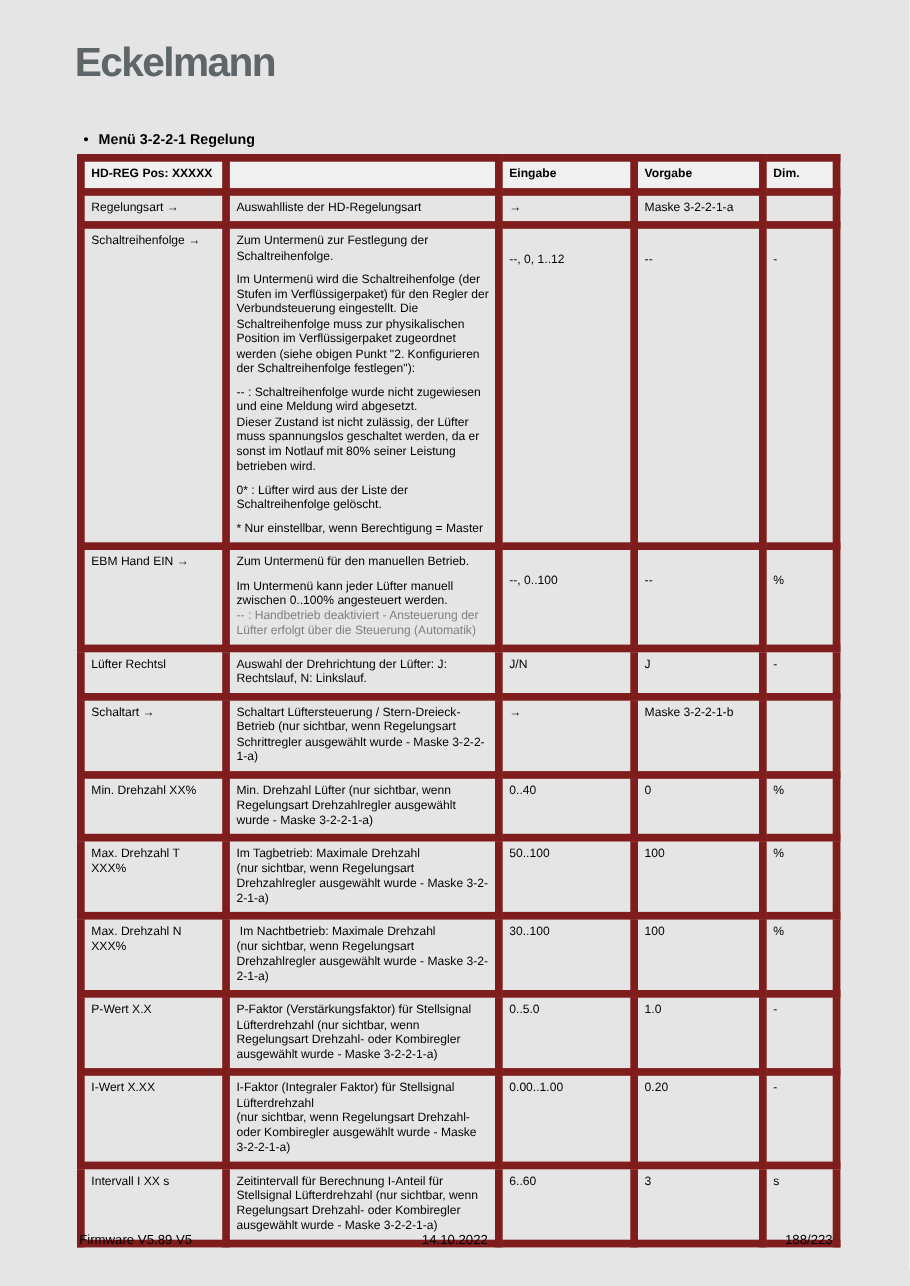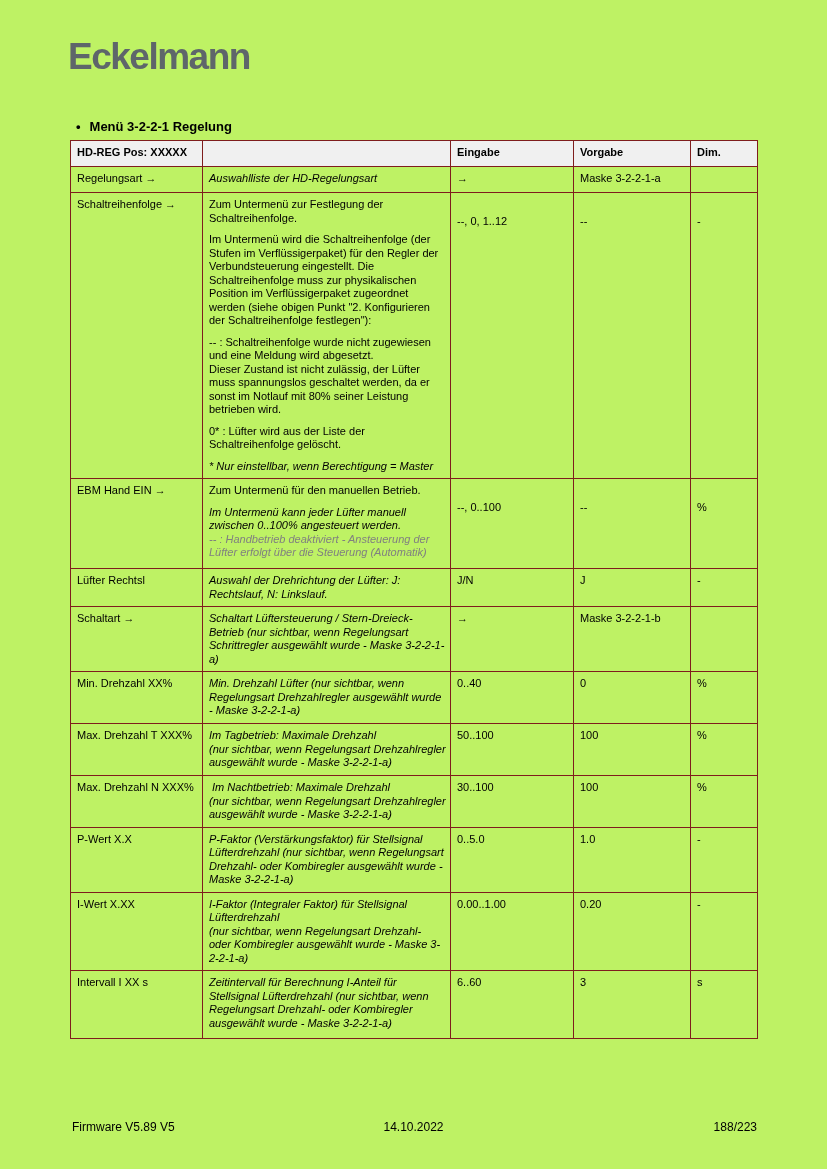--- a/index.html
+++ b/index.html
@@ -1,19 +1,19 @@
 <!DOCTYPE html>
 <html><head>
 <meta charset="utf-8">
 <style>
   html,body{margin:0;padding:0;background:#ffffff;}
   .page{
     position:relative;
     width:827px;height:1169px;
-    background:#bef264;
+    background:#e5e5e5;
     font-family:"Liberation Sans", sans-serif;
     color:#000;
     overflow:hidden;
   }
   .logo{
     position:absolute;left:68px;top:36px;
     font-size:37px;font-weight:bold;letter-spacing:-1.5px;
     color:#5e666a;
   }
   .heading{
@@ -26,21 +26,21 @@
     position:absolute;left:70px;top:140px;
     width:687px;
     border-collapse:collapse;table-layout:fixed;
   }
   .doc-table col.c1{width:132px;}
   .doc-table col.c2{width:248px;}
   .doc-table col.c3{width:123px;}
   .doc-table col.c4{width:117px;}
   .doc-table col.c5{width:67px;}
   .doc-table th,.doc-table td{
-    border:1px solid #7f1d1d;
+    border:7px solid #7f1d1d;
     vertical-align:top;
     text-align:left;
     padding:5px 4px 5px 6px;
     font-size:11px;line-height:13.5px;
     box-sizing:border-box;
     overflow:hidden;
   }
   .doc-table thead th{
     background:#f0f0f0;
     font-weight:bold;
@@ -54,21 +54,21 @@
   .doc-table tbody tr:nth-child(6){height:52px;}
   .doc-table tbody tr:nth-child(7){height:52px;}
   .doc-table tbody tr:nth-child(8){height:51px;}
   .doc-table tbody tr:nth-child(9){height:65px;}
   .doc-table tbody tr:nth-child(10){height:75px;}
   .doc-table tbody tr:nth-child(11){height:68px;}
   .desc-cell p{
     margin:0 0 8px 0;
     white-space:pre-wrap;
   }
-  .desc-cell p:last-child{margin-bottom:0;font-style:italic;}
+  .desc-cell p:last-child{margin-bottom:0;}
   .it{}
   .gray{color:#808080;}
   tr.offset td.val-cell{padding-top:22px;}
   .footer{
     position:absolute;left:0;top:1120px;width:827px;
     font-size:12px;height:16px;
   }
   .footer .f-left{position:absolute;left:72px;}
   .footer .f-center{position:absolute;left:0;width:827px;text-align:center;}
   .footer .f-right{position:absolute;right:70px;}

